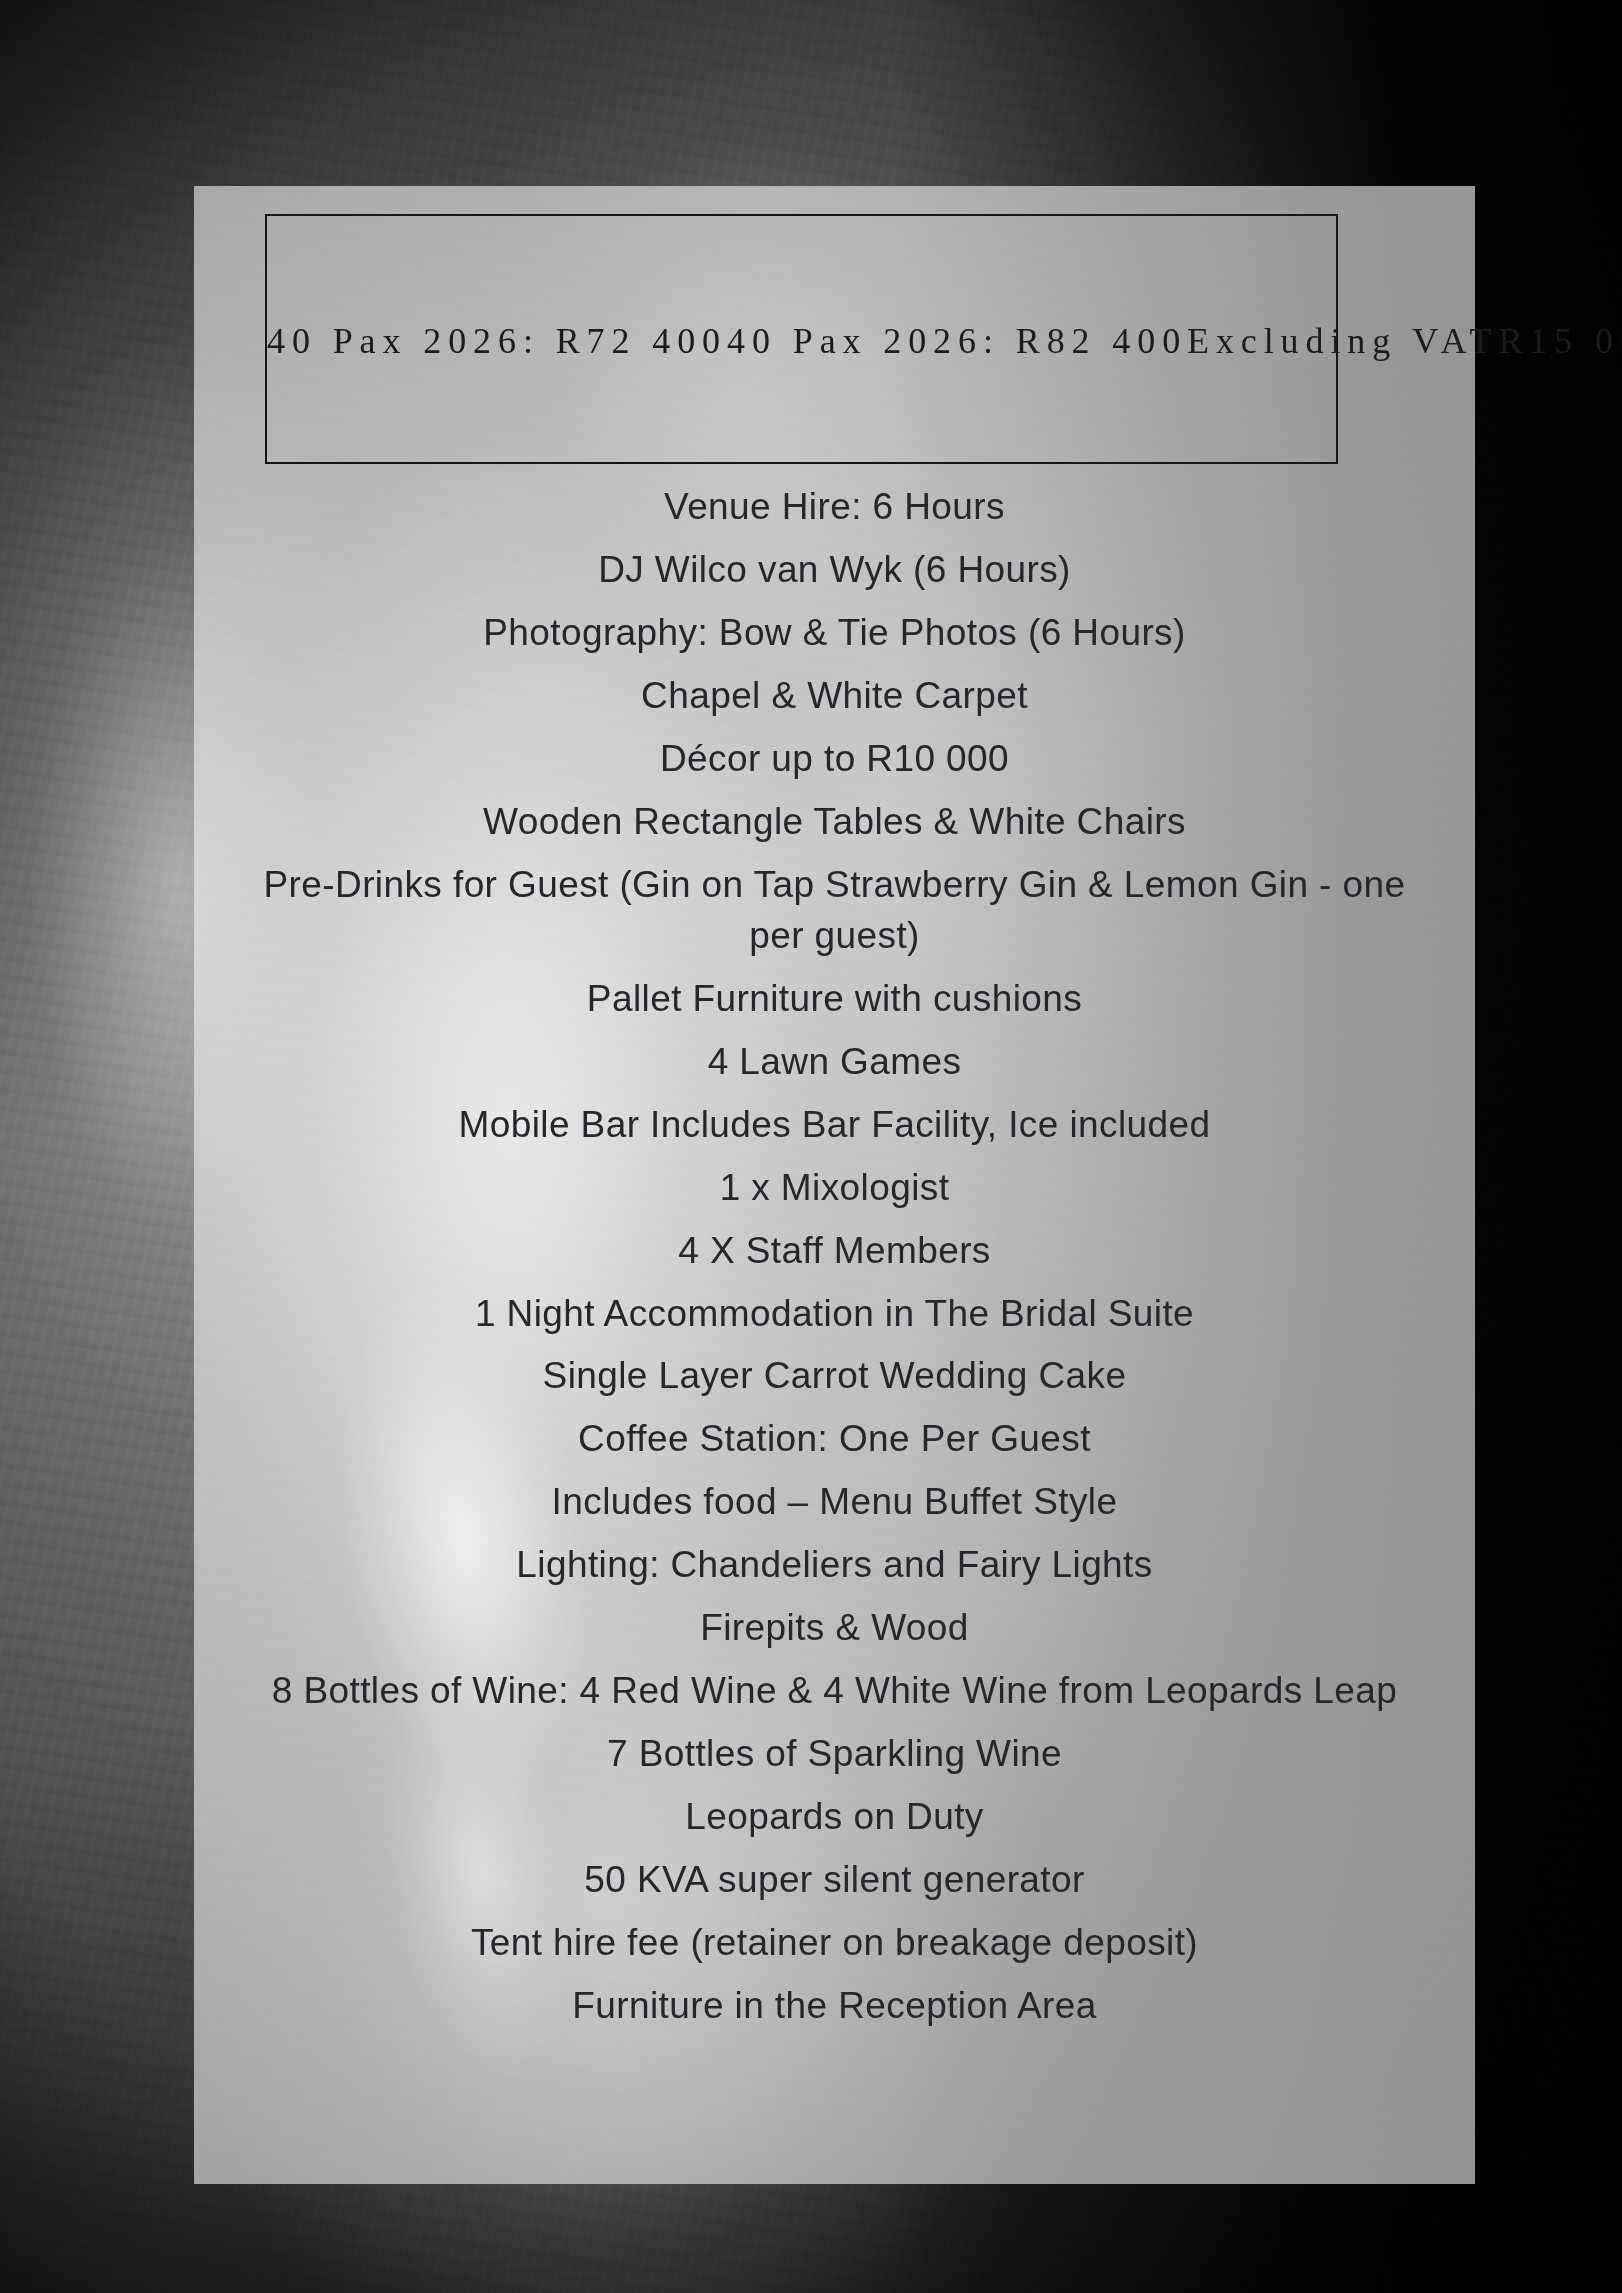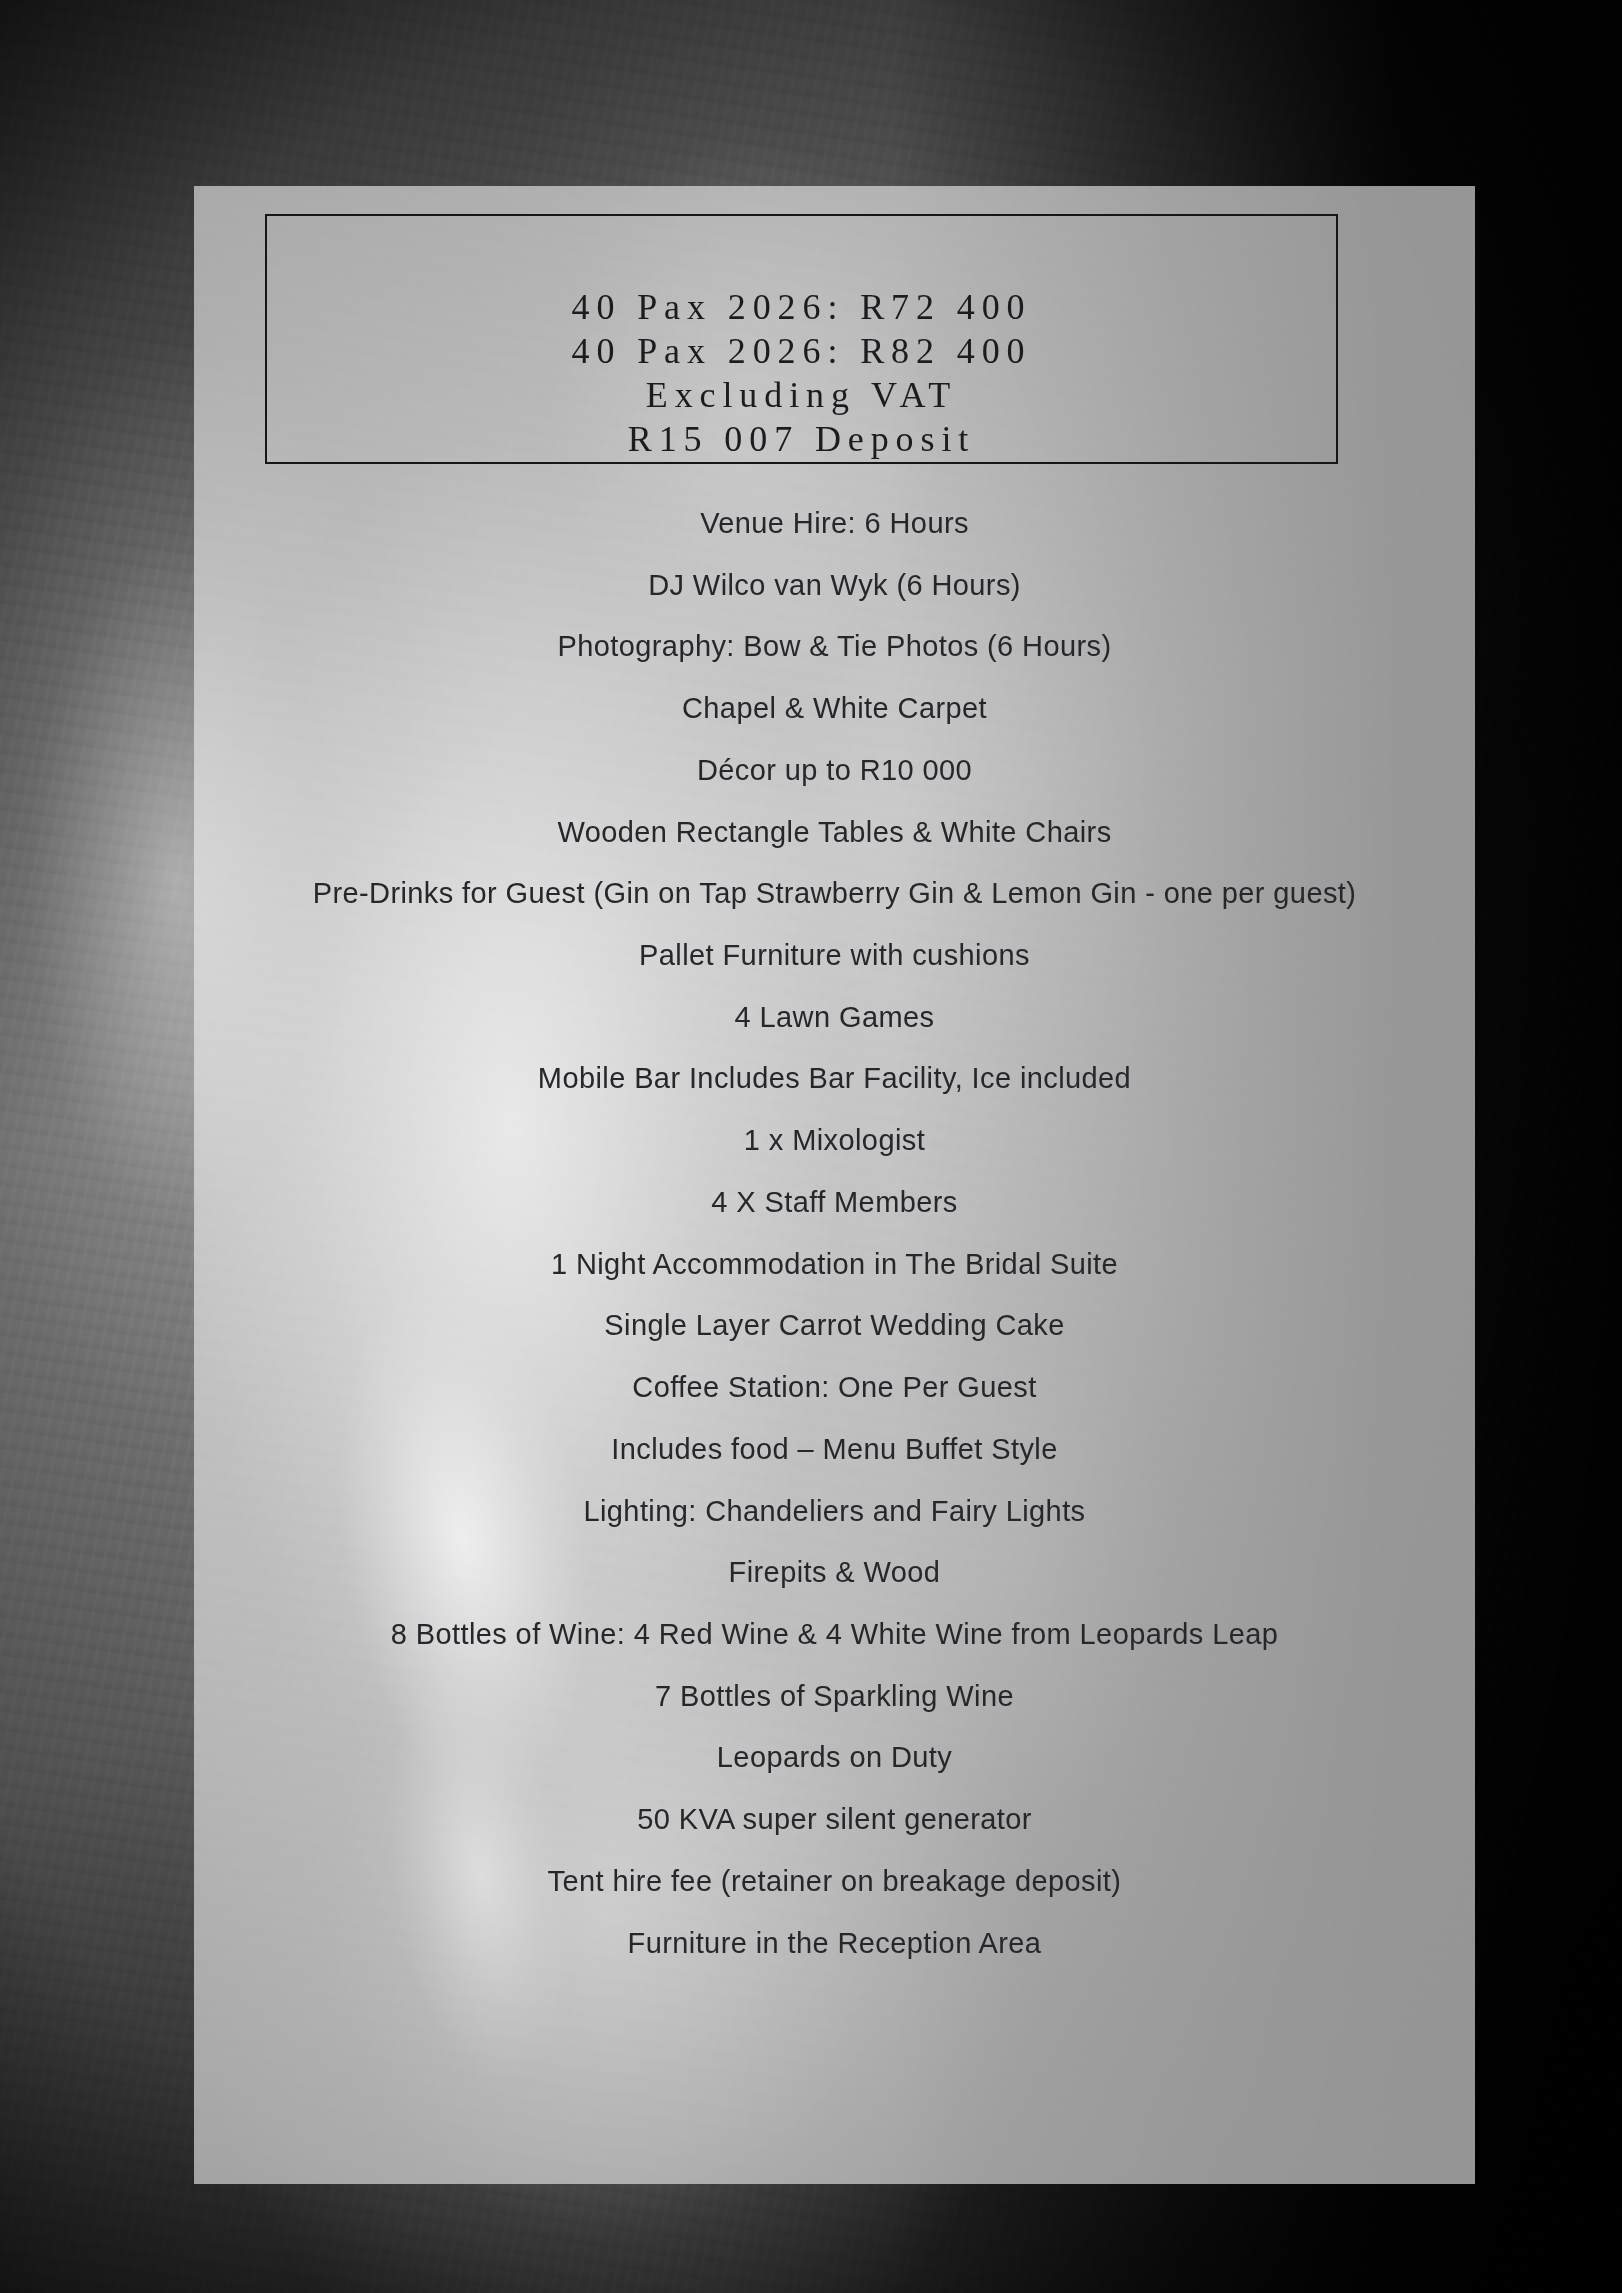--- a/index.html
+++ b/index.html
@@ -84,23 +84,23 @@
   
   .header-box {
     position: absolute;
     left: 265px;
     top: 214px;
     width: 1073px;
     height: 250px;
     border: 2.9px solid #15151a;
     box-sizing: border-box;
     display: flex;
-    flex-direction: column;
+    flex-direction: row;
     align-items: center;
-    justify-content: flex-end;
+    justify-content: space-between;
     padding-top: 5.9px;
   }
   .header-line {
     font-family: "Liberation Serif", serif;
     font-size: 36px;
     letter-spacing: 6.9px;
     color: #1b1b20;
     line-height: 1.22;
     text-align: center;
     white-space: nowrap;
@@ -109,27 +109,26 @@
   
   .list {
     position: absolute;
     left: 194px;
     top: 482px;
     width: 1281px;
     text-align: center;
   }
   .item {
     font-family: "Liberation Sans", sans-serif;
-    font-size: 29px;
+    font-size: 37px;
     color: #26262c;
     line-height: 1.37;
     letter-spacing: 0.4px;
     padding: 0 39px;
     margin-bottom: 12.3px;
-    margin-top: 22px;
   }
 </style>
 </head>
 <body>
 
 <div class="page">
 
   <div class="bg"></div>
   <div class="bg-texture"></div>
   <div class="bg-shoe"></div>

